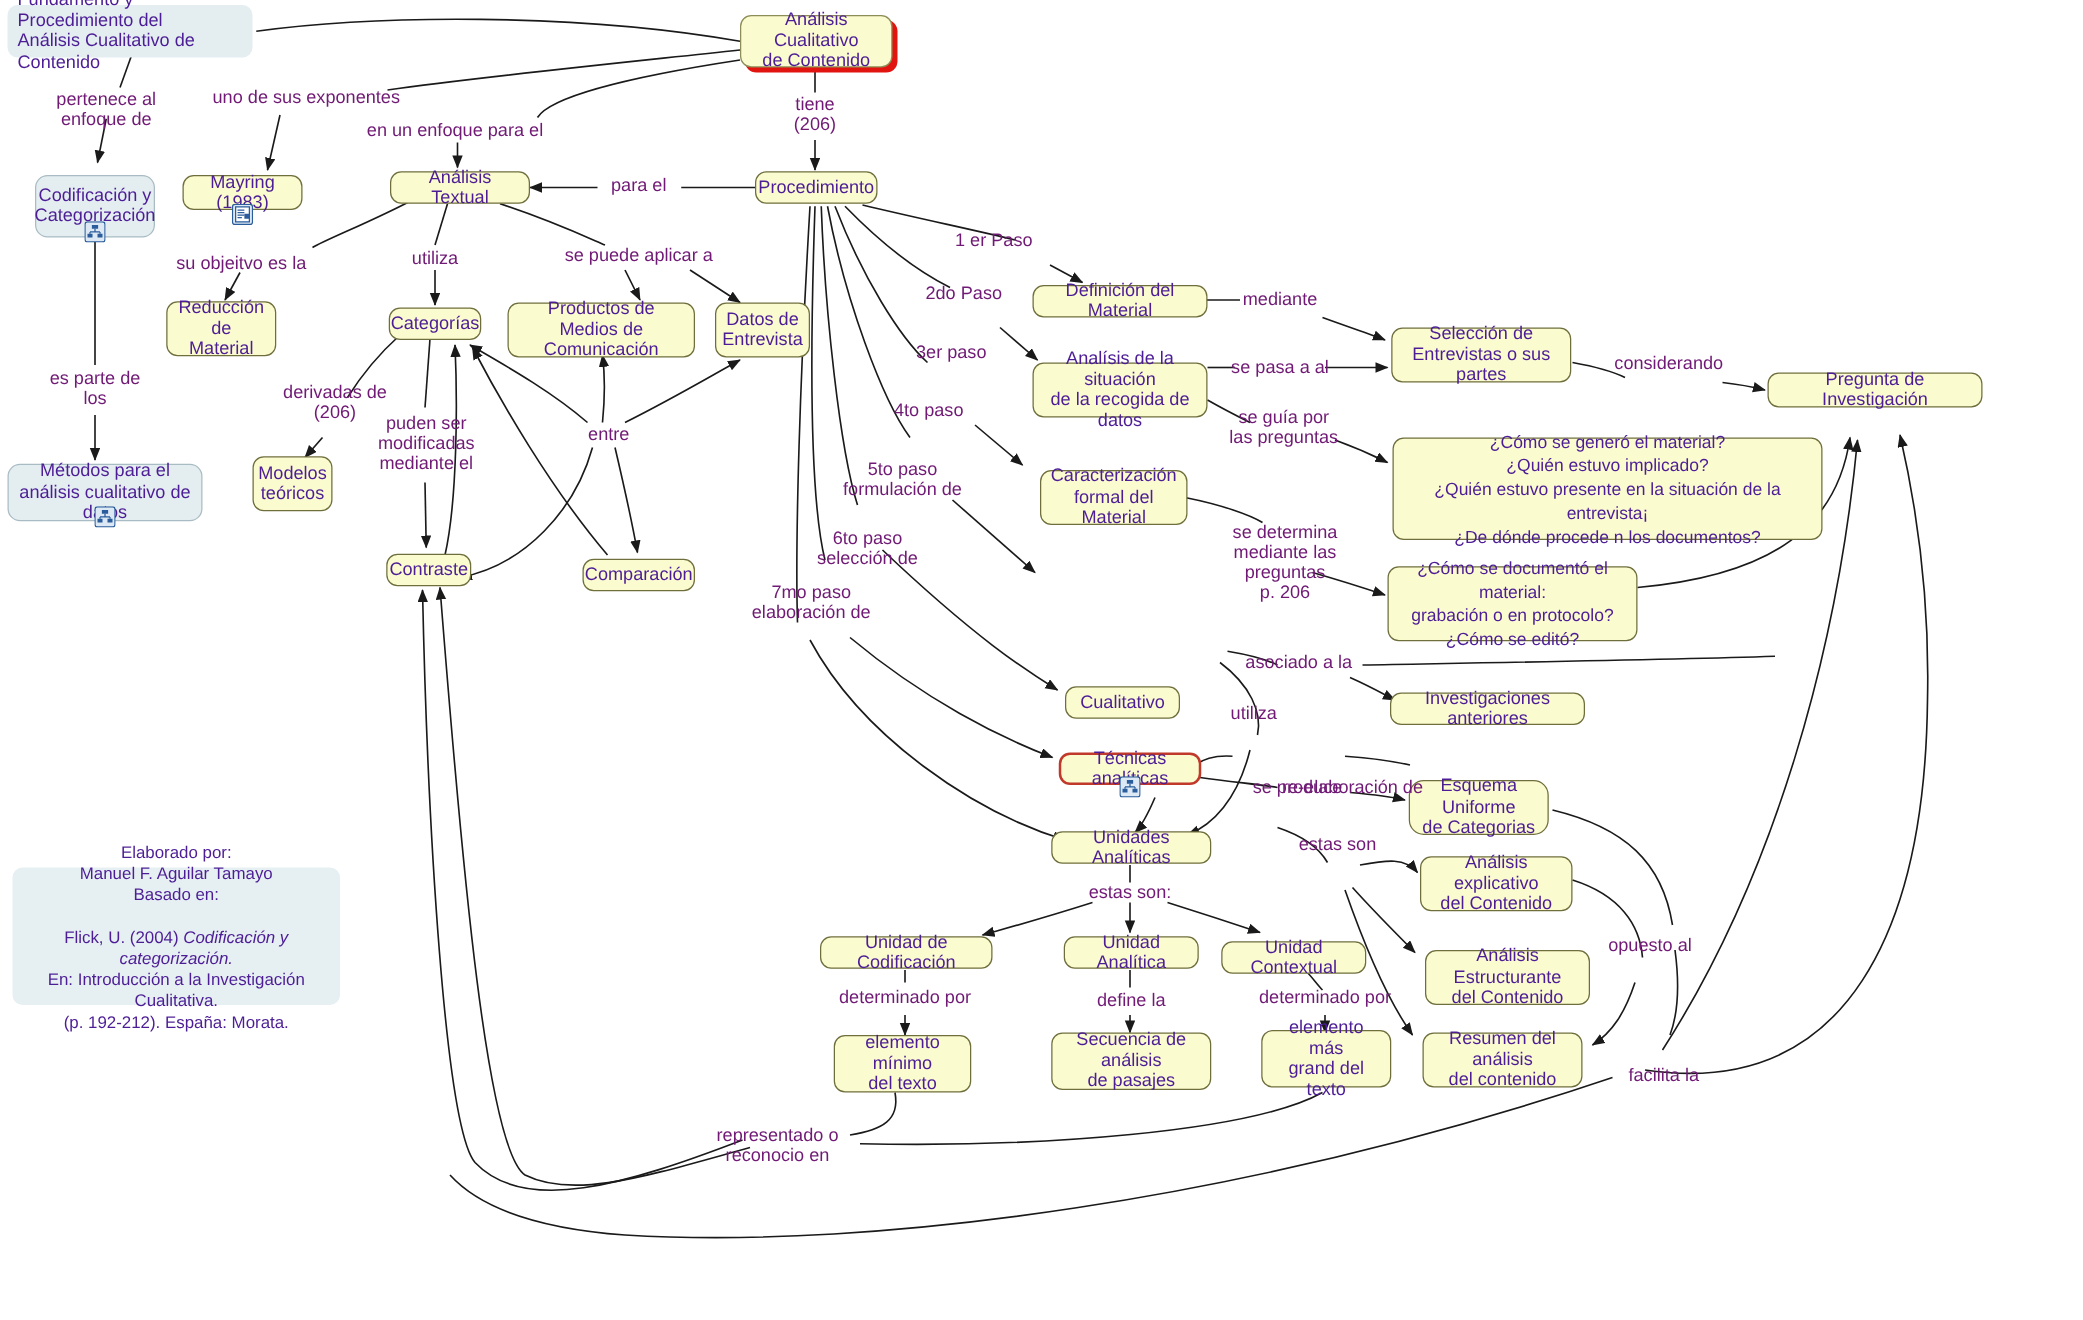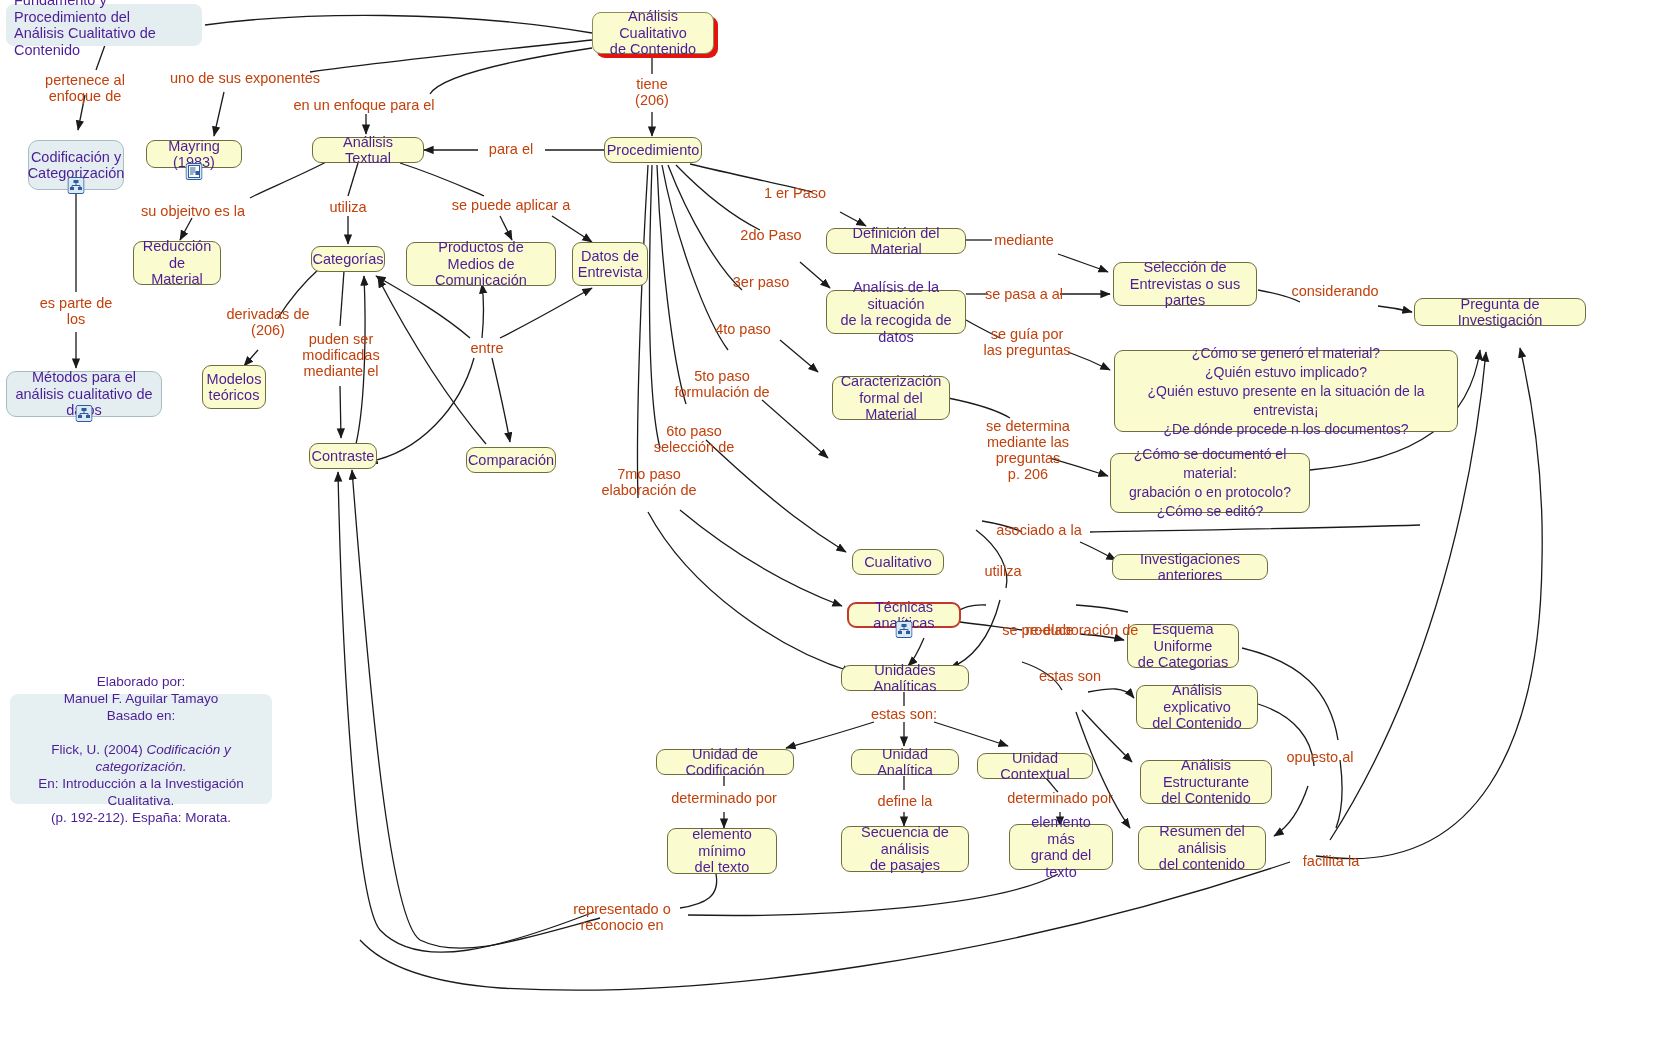--- a/index.html
+++ b/index.html
@@ -59,21 +59,21 @@
     background: #e6eff2;
     border: none;
     border-radius: 8px;
     font-size: 13.5px;
     line-height: 17px;
   }
   .label {
     position: absolute;
     font-size: 14.5px;
     line-height: 16px;
-    color: #c2410c;
+    color: #701a75;
     text-align: center;
     white-space: pre-line;
     transform: translate(-50%, -50%);
     background: transparent;
   }
   .icon-cmap, .icon-doc {
     position: absolute;
     width: 17px;
     height: 17px;
     transform: translate(-50%, 0);
@@ -331,21 +331,21 @@
 ¿Quién estuvo implicado?
 ¿Quién estuvo presente en la situación de la entrevista¡
 ¿De dónde procede n los documentos?</div>
 
   <div class="node" style="left:1110px; top:453px; width:200px; height:60px; font-size:14px; line-height:19px;">¿Cómo se documentó el material:
 grabación o en protocolo?
 ¿Cómo se editó?</div>
 
   <div class="node" style="left:1112px; top:554px; width:156px; height:26px;">Investigaciones anteriores</div>
 
-  <div class="node" style="left:1127px; top:624px; width:112px; height:44px;">Esquema Uniforme
+  <div class="node" style="left:1127px; top:624px; width:112px; height:44px;border-radius:12px;">Esquema Uniforme
 de Categorias</div>
 
   <div class="node" style="left:1136px; top:685px; width:122px; height:44px;">Análisis explicativo
 del Contenido</div>
 
   <div class="node" style="left:1140px; top:760px; width:132px; height:44px;">Análisis Estructurante
 del Contenido</div>
 
   <div class="node" style="left:1138px; top:826px; width:128px; height:44px;">Resumen del análisis
 del contenido</div>

